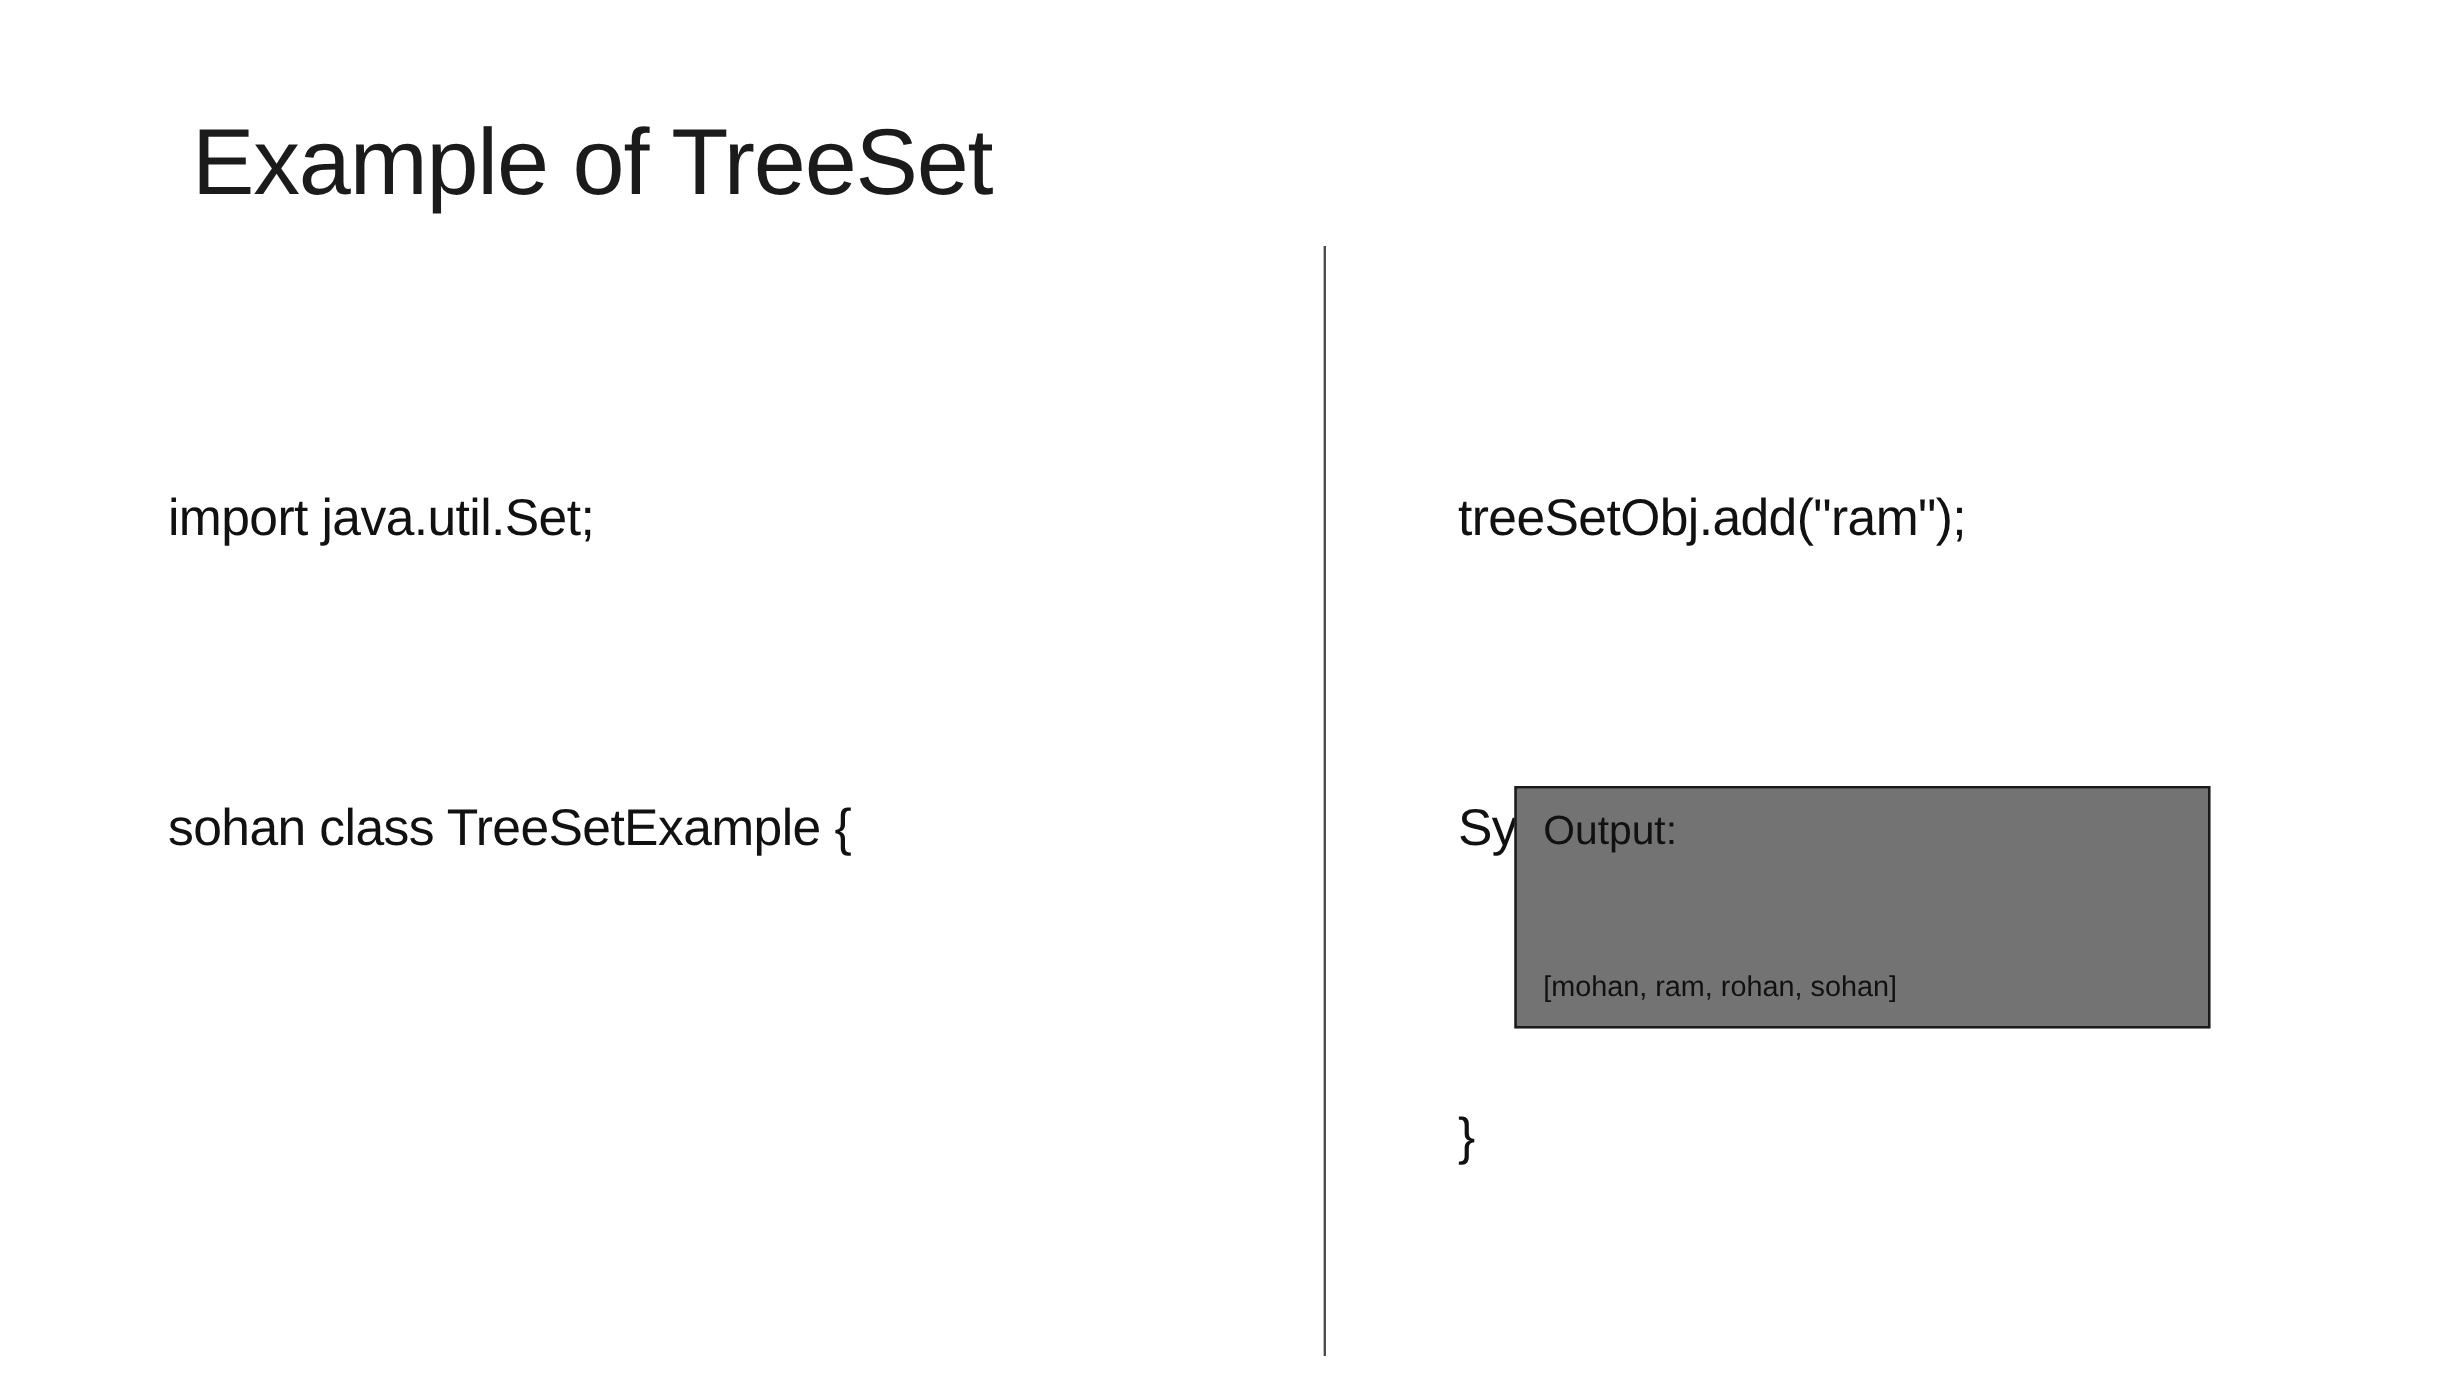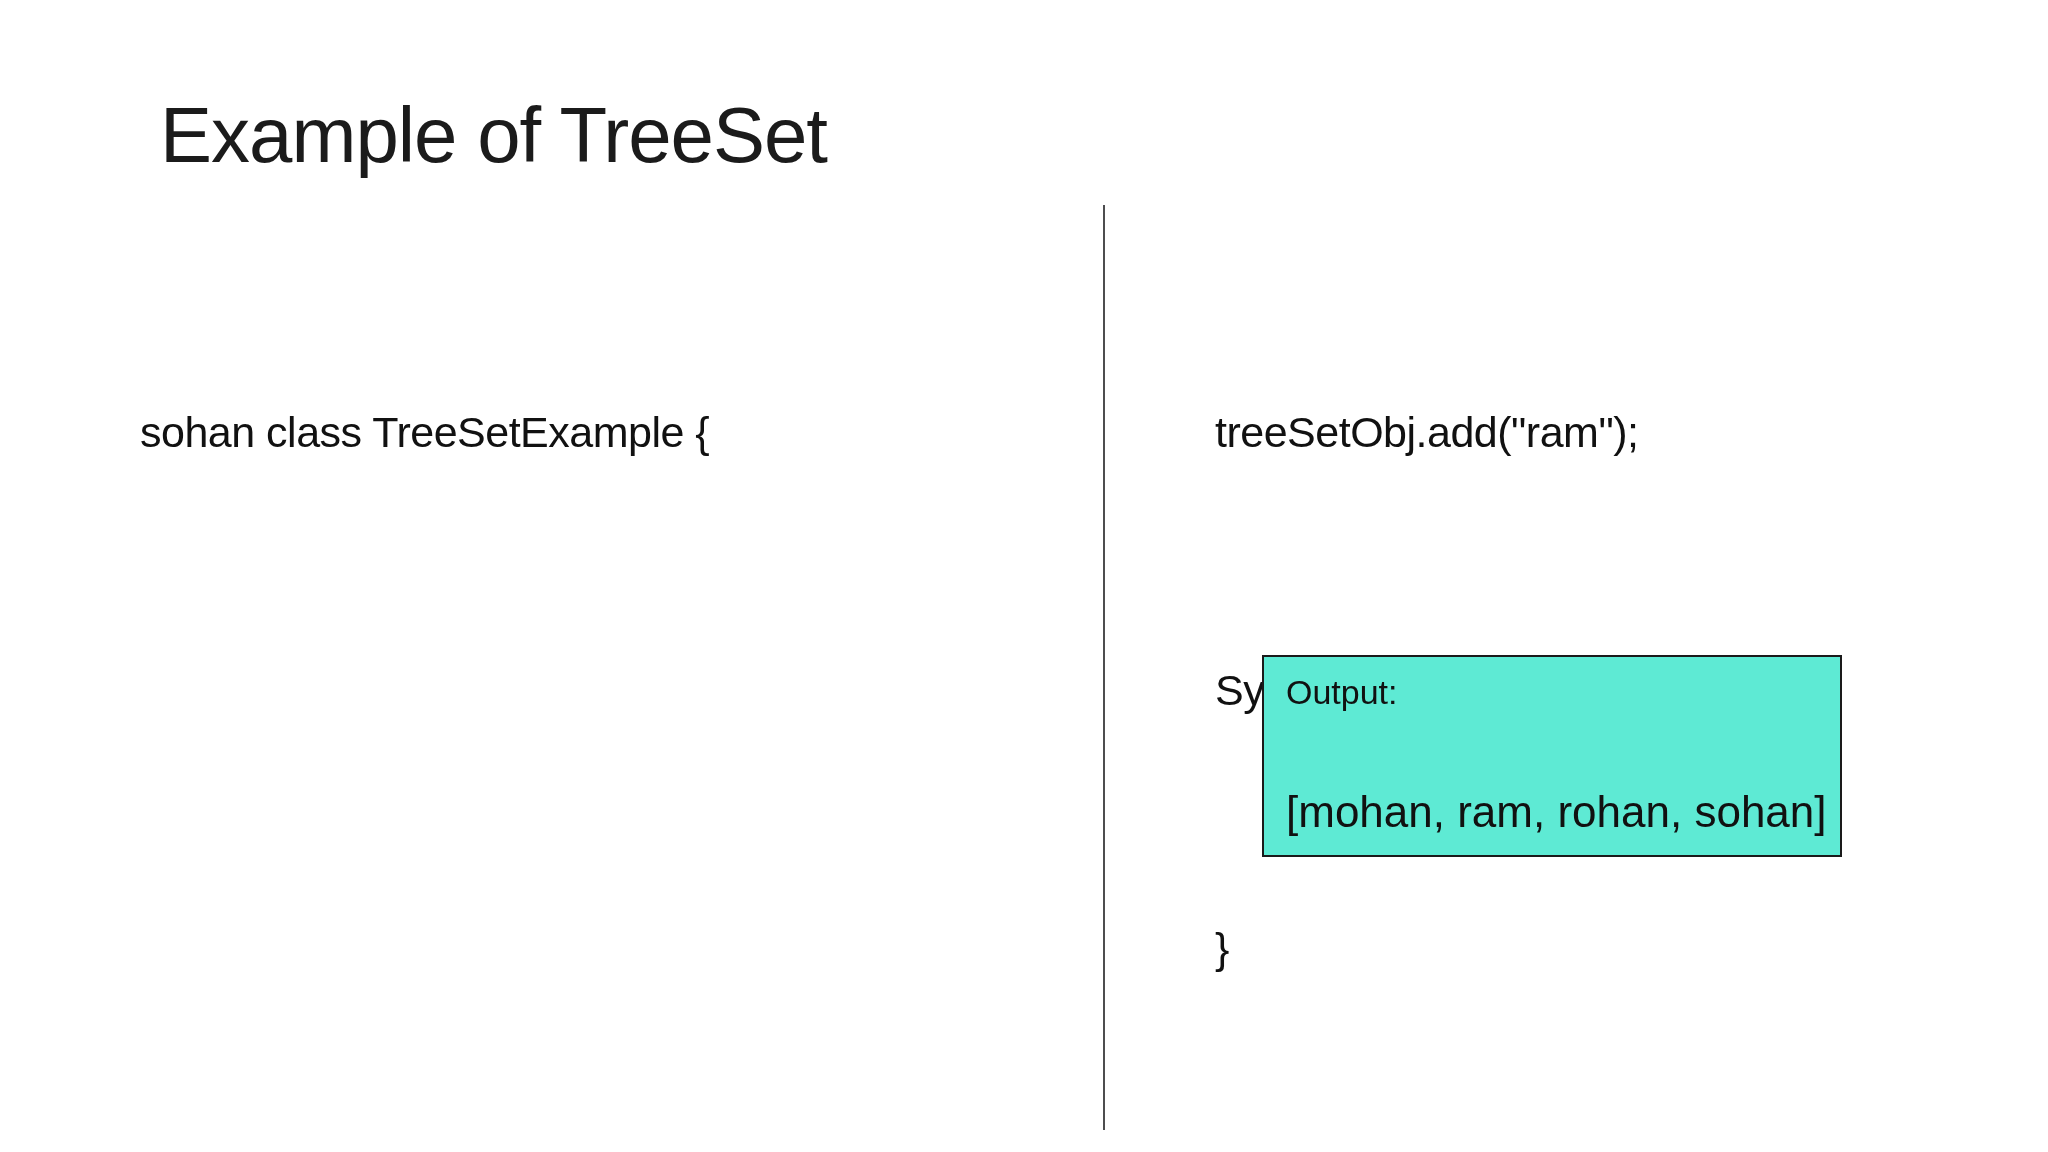--- a/index.html
+++ b/index.html
@@ -47,48 +47,49 @@
     background: #4d4d4f;
   }
   .output-box {
     position: absolute;
     left: 1262px;
     top: 655px;
     width: 580px;
     height: 202px;
     border: 2px solid #1a1a1a;
     box-sizing: border-box;
-    background: #5eead4;
+    background: #737373;
   }
   .output-label {
     position: absolute;
     left: 22px;
     top: 16px;
     font-size: 34px;
     color: #111111;
     white-space: pre;
   }
   .output-value {
     position: absolute;
     left: 22px;
     bottom: 18px;
-    font-size: 44px;
+    font-size: 24px;
     color: #111111;
     white-space: pre;
     margin-top: 17px;
   }
 </style>
 </head>
 <body>
 
 <div class="slide">
 
   <h1 class="title">Example of TreeSet</h1>
 
   <div class="code-col left-col">
+    <div class="code-line">import java.util.Set;</div>
     <div class="code-line">sohan class TreeSetExample {</div>
     
     
     
     
     
     
   </div>
 
   <div class="divider"></div>

